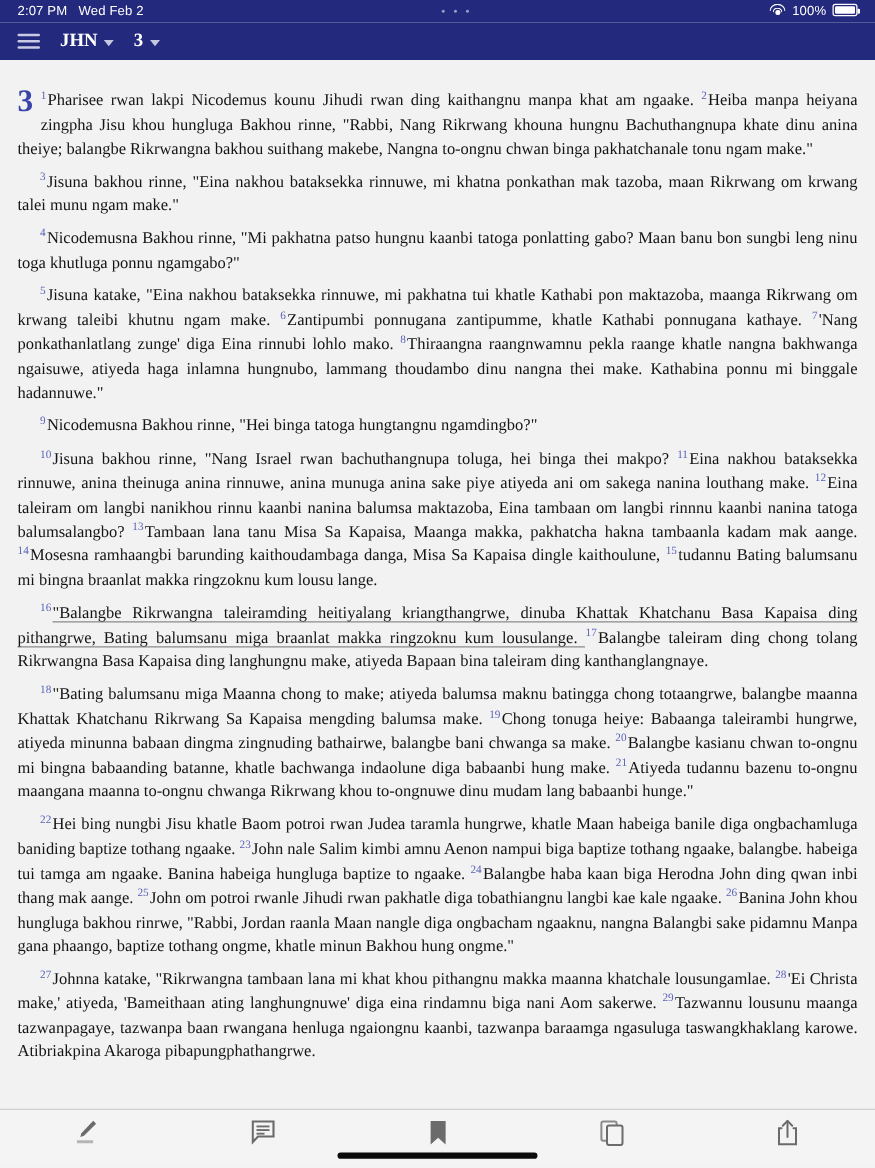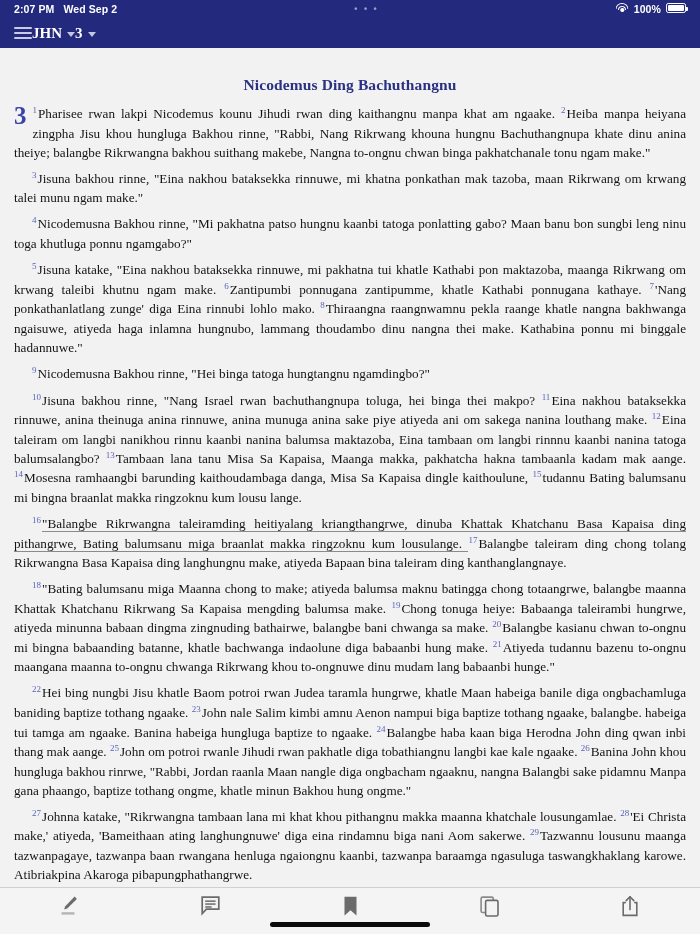--- a/index.html
+++ b/index.html
@@ -14,21 +14,21 @@
   
   #status-bar {
     height:18px;
     background:#23297c;
     color:#ffffff;
     display:flex;
     align-items:center;
     padding:0 14px;
     font-family:"Liberation Sans", sans-serif;
     font-size:10.5px;
-    font-weight:bold;
+    font-weight:normal;
     letter-spacing:.1px;
   }
   #status-bar .sb-left { display:flex; align-items:center; gap:9px; }
   #status-bar .sb-mid { flex:1; text-align:center; font-size:9px; opacity:.55; letter-spacing:2px; }
   #status-bar .sb-right { display:flex; align-items:flex-start; gap:5px; }
   .wifi-ico { display:inline-block; width:13px; height:10px; position:relative; }
   .wifi-ico i {
     position:absolute; left:50%; transform:translateX(-50%);
     border:1.4px solid #fff; border-bottom:none;
     border-radius:50% 50% 0 0 / 100% 100% 0 0;
@@ -46,21 +46,21 @@
   }
   .batt span { display:block; height:100%; background:#fff; border-radius:1px; }
 
   
   #nav-bar {
     height:30px;
     background:#23297c;
     display:flex;
     align-items:center;
     padding:0 14px;
-    gap:0;
+    gap:16px;
     font-family:"Liberation Serif", serif;
   }
   .hamburger { width:18px; display:flex; flex-direction:column; gap:3.5px; cursor:pointer; }
   .hamburger b { display:block; height:1.8px; background:#c9cbe4; border-radius:1px; }
   .nav-sel {
     color:#ffffff; font-weight:bold; font-size:15px;
     display:flex; align-items:center; gap:5px; cursor:pointer;
   }
   .caret {
     width:0;height:0;border-left:4px solid transparent;border-right:4px solid transparent;
@@ -132,21 +132,21 @@
     width:160px; height:5px; background:#0b0b0b; border-radius:3px;
   }
   svg.ic { display:block; }
 </style>
 </head>
 <body>
 
 <div id="status-bar">
   <div class="sb-left">
     <span>2:07 PM</span>
-    <span>Wed Sep 2</span>
+    <span>Wed Feb 2</span>
   </div>
   <div class="sb-mid">• • •</div>
   <div class="sb-right">
     <span class="wifi-ico">
         <i></i>
         <i></i>
         <i></i>
       </span>
     <span>100%</span>
     <span class="batt">
@@ -165,21 +165,20 @@
     <span>JHN</span>
     <span class="caret"></span>
   </div>
   <div class="nav-sel">
     <span>3</span>
     <span class="caret"></span>
   </div>
 </div>
 
 <div id="page">
-  <h2 class="sec-head">Nicodemus Ding Bachuthangnu</h2>
   <div id="body-text">
       <p class="verse-para no-indent"><span class="dropcap">3</span><sup class="vnum">1</sup><span>Pharisee rwan lakpi Nicodemus kounu Jihudi rwan ding kaithangnu manpa khat am ngaake. </span><sup class="vnum">2</sup><span>Heiba manpa heiyana zingpha Jisu khou hungluga Bakhou rinne, "Rabbi, Nang Rikrwang khouna hungnu Bachuthangnupa khate dinu anina theiye; balangbe Rikrwangna bakhou suithang makebe, Nangna to-ongnu chwan binga pakhatchanale tonu ngam make."</span></p>
       <p class="verse-para"><sup class="vnum">3</sup><span>Jisuna bakhou rinne, "Eina nakhou bataksekka rinnuwe, mi khatna ponkathan mak tazoba, maan Rikrwang om krwang talei munu ngam make."</span></p>
       <p class="verse-para"><sup class="vnum">4</sup><span>Nicodemusna Bakhou rinne, "Mi pakhatna patso hungnu kaanbi tatoga ponlatting gabo? Maan banu bon sungbi leng ninu toga khutluga ponnu ngamgabo?"</span></p>
       <p class="verse-para"><sup class="vnum">5</sup><span>Jisuna katake, "Eina nakhou bataksekka rinnuwe, mi pakhatna tui khatle Kathabi pon maktazoba, maanga Rikrwang om krwang taleibi khutnu ngam make. </span><sup class="vnum">6</sup><span>Zantipumbi ponnugana zantipumme, khatle Kathabi ponnugana kathaye. </span><sup class="vnum">7</sup><span>'Nang ponkathanlatlang zunge' diga Eina rinnubi lohlo mako. </span><sup class="vnum">8</sup><span>Thiraangna raangnwamnu pekla raange khatle nangna bakhwanga ngaisuwe, atiyeda haga inlamna hungnubo, lammang thoudambo dinu nangna thei make. Kathabina ponnu mi binggale hadannuwe."</span></p>
       <p class="verse-para"><sup class="vnum">9</sup><span>Nicodemusna Bakhou rinne, "Hei binga tatoga hungtangnu ngamdingbo?"</span></p>
       <p class="verse-para"><sup class="vnum">10</sup><span>Jisuna bakhou rinne, "Nang Israel rwan bachuthangnupa toluga, hei binga thei makpo? </span><sup class="vnum">11</sup><span>Eina nakhou bataksekka rinnuwe, anina theinuga anina rinnuwe, anina munuga anina sake piye atiyeda ani om sakega nanina louthang make. </span><sup class="vnum">12</sup><span>Eina taleiram om langbi nanikhou rinnu kaanbi nanina balumsa maktazoba, Eina tambaan om langbi rinnnu kaanbi nanina tatoga balumsalangbo? </span><sup class="vnum">13</sup><span>Tambaan lana tanu Misa Sa Kapaisa, Maanga makka, pakhatcha hakna tambaanla kadam mak aange. </span><sup class="vnum">14</sup><span>Mosesna ramhaangbi barunding kaithoudambaga danga, Misa Sa Kapaisa dingle kaithoulune, </span><sup class="vnum">15</sup><span>tudannu Bating balumsanu mi bingna braanlat makka ringzoknu kum lousu lange.</span></p>
       <p class="verse-para"><sup class="vnum">16</sup><span class="marked">"Balangbe Rikrwangna taleiramding heitiyalang kriangthangrwe, dinuba Khattak Khatchanu Basa Kapaisa ding pithangrwe, Bating balumsanu miga braanlat makka ringzoknu kum lousulange. </span><sup class="vnum">17</sup><span>Balangbe taleiram ding chong tolang Rikrwangna Basa Kapaisa ding langhungnu make, atiyeda Bapaan bina taleiram ding kanthanglangnaye.</span></p>
       <p class="verse-para"><sup class="vnum">18</sup><span>"Bating balumsanu miga Maanna chong to make; atiyeda balumsa maknu batingga chong totaangrwe, balangbe maanna Khattak Khatchanu Rikrwang Sa Kapaisa mengding balumsa make. </span><sup class="vnum">19</sup><span>Chong tonuga heiye: Babaanga taleirambi hungrwe, atiyeda minunna babaan dingma zingnuding bathairwe, balangbe bani chwanga sa make. </span><sup class="vnum">20</sup><span>Balangbe kasianu chwan to-ongnu mi bingna babaanding batanne, khatle bachwanga indaolune diga babaanbi hung make. </span><sup class="vnum">21</sup><span>Atiyeda tudannu bazenu to-ongnu maangana maanna to-ongnu chwanga Rikrwang khou to-ongnuwe dinu mudam lang babaanbi hunge."</span></p>
       <p class="verse-para"><sup class="vnum">22</sup><span>Hei bing nungbi Jisu khatle Baom potroi rwan Judea taramla hungrwe, khatle Maan habeiga banile diga ongbachamluga baniding baptize tothang ngaake. </span><sup class="vnum">23</sup><span>John nale Salim kimbi amnu Aenon nampui biga baptize tothang ngaake, balangbe. habeiga tui tamga am ngaake. Banina habeiga hungluga baptize to ngaake. </span><sup class="vnum">24</sup><span>Balangbe haba kaan biga Herodna John ding qwan inbi thang mak aange. </span><sup class="vnum">25</sup><span>John om potroi rwanle Jihudi rwan pakhatle diga tobathiangnu langbi kae kale ngaake. </span><sup class="vnum">26</sup><span>Banina John khou hungluga bakhou rinrwe, "Rabbi, Jordan raanla Maan nangle diga ongbacham ngaaknu, nangna Balangbi sake pidamnu Manpa gana phaango, baptize tothang ongme, khatle minun Bakhou hung ongme."</span></p>

